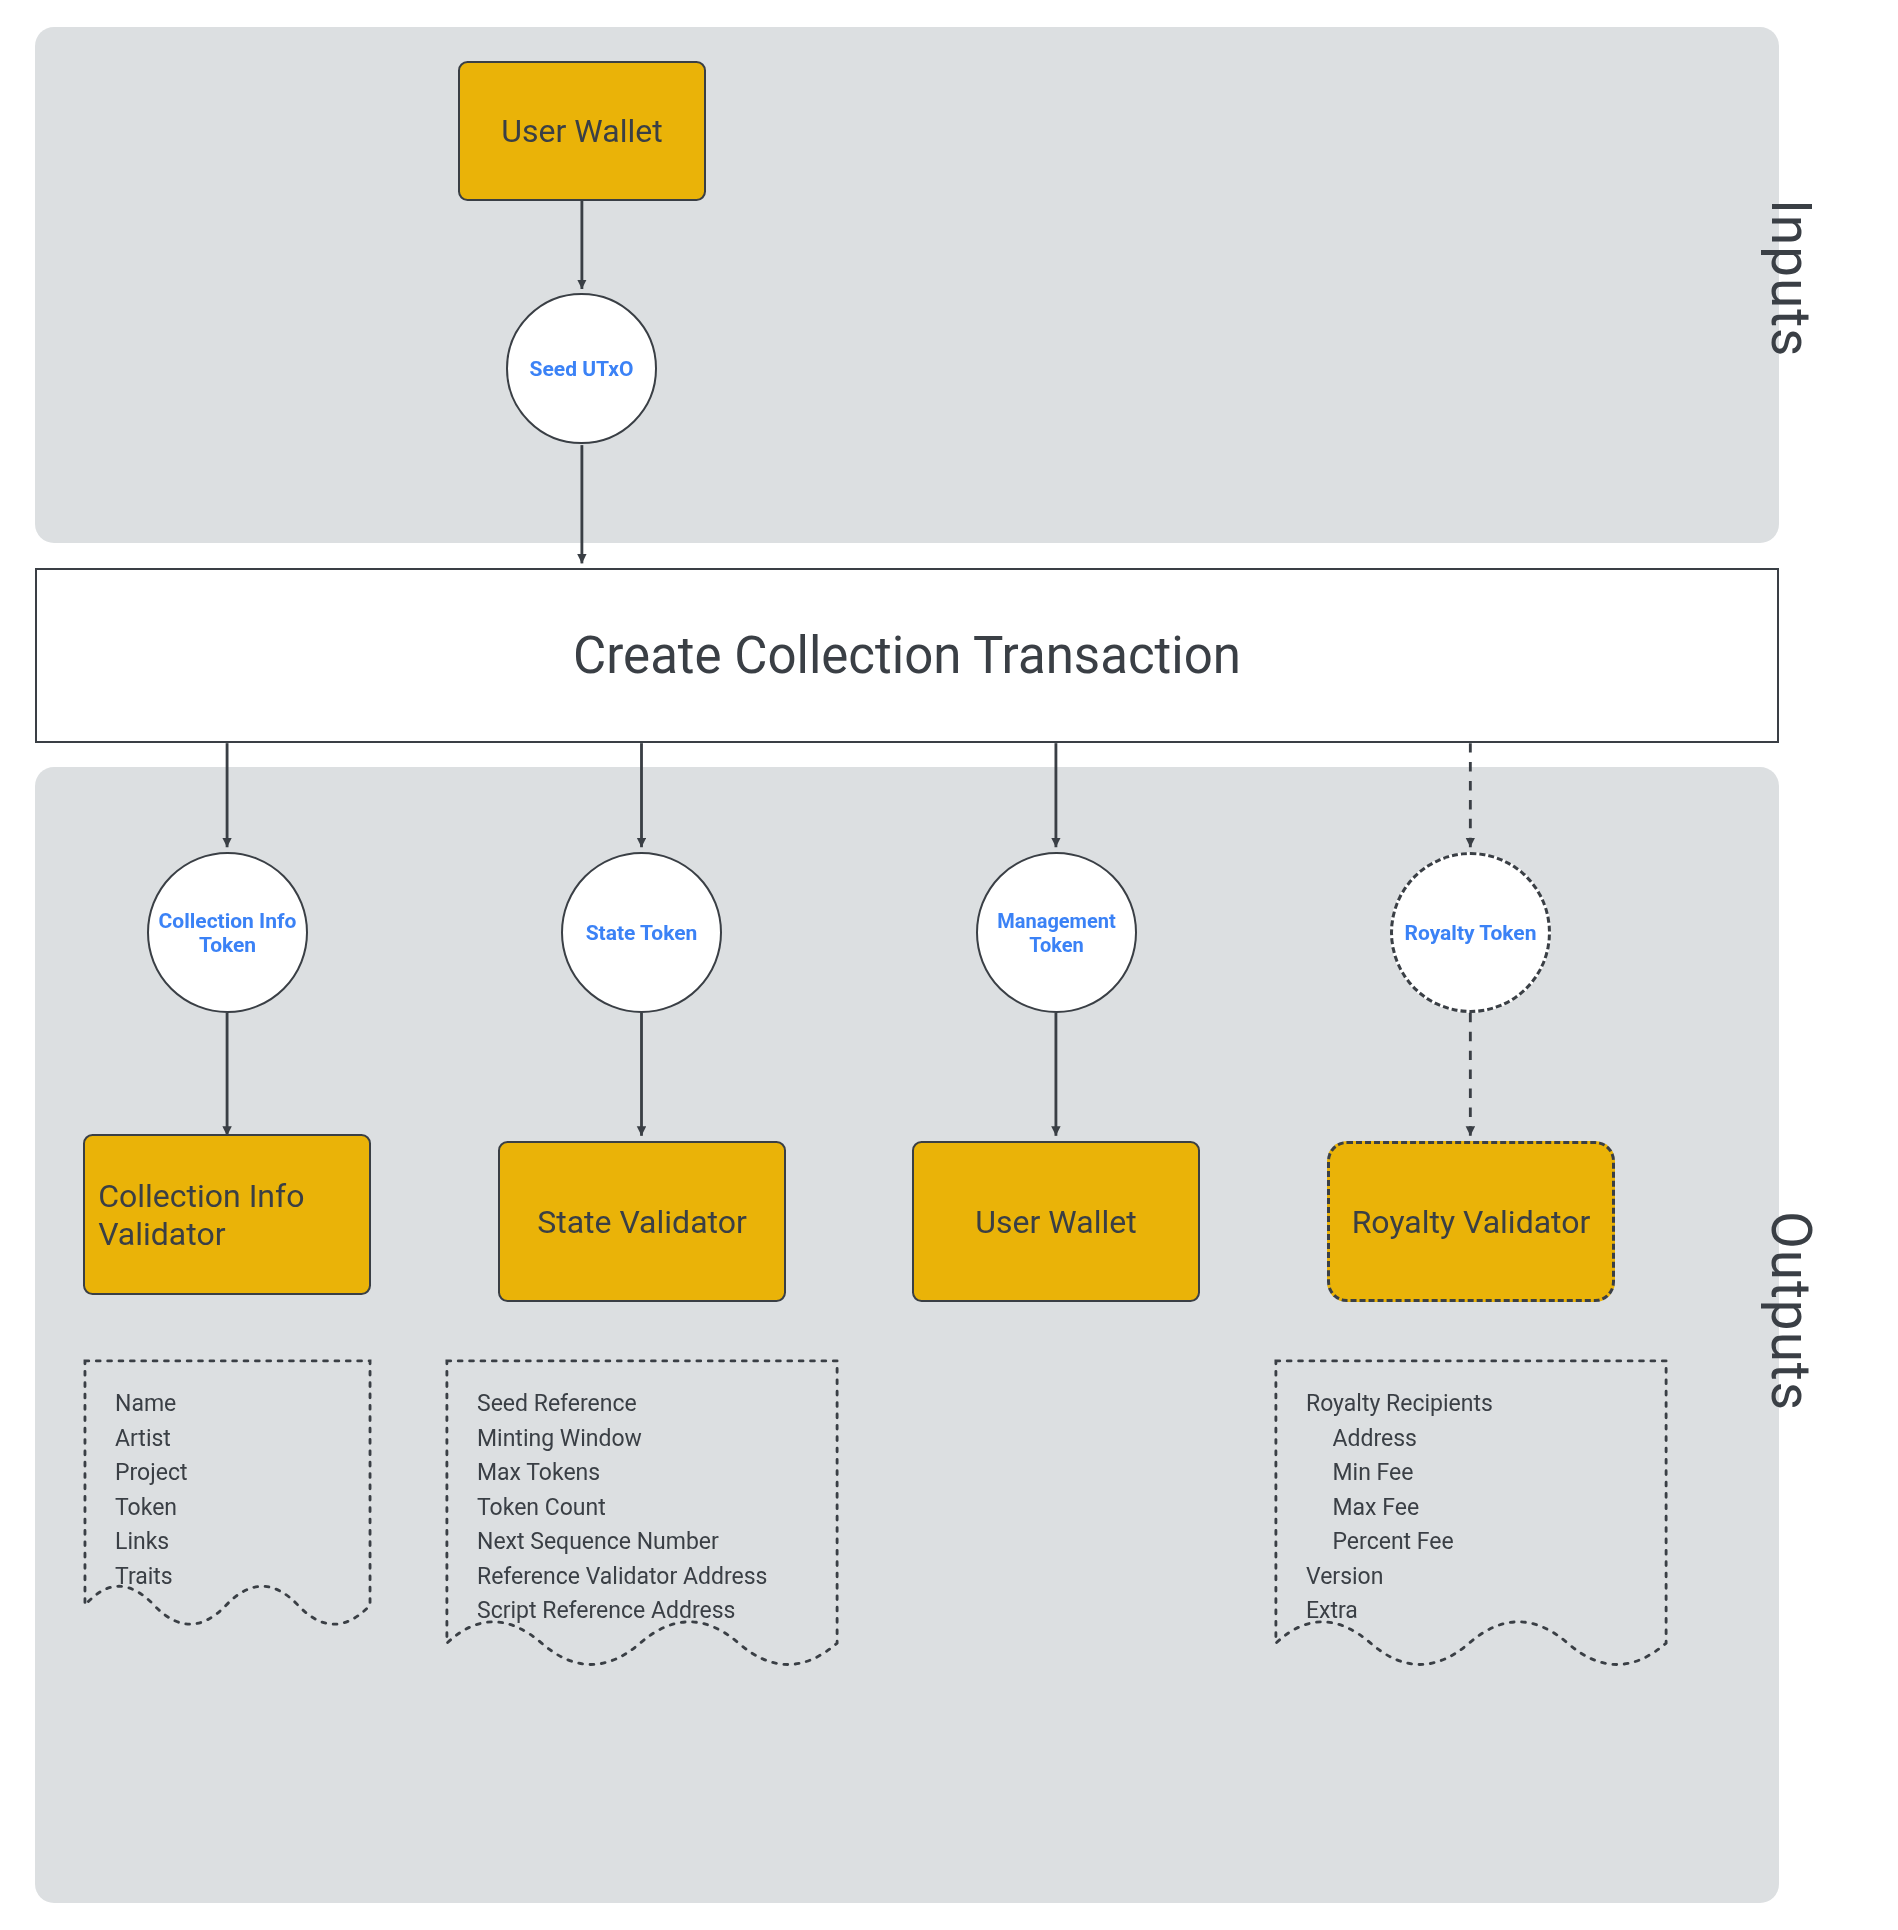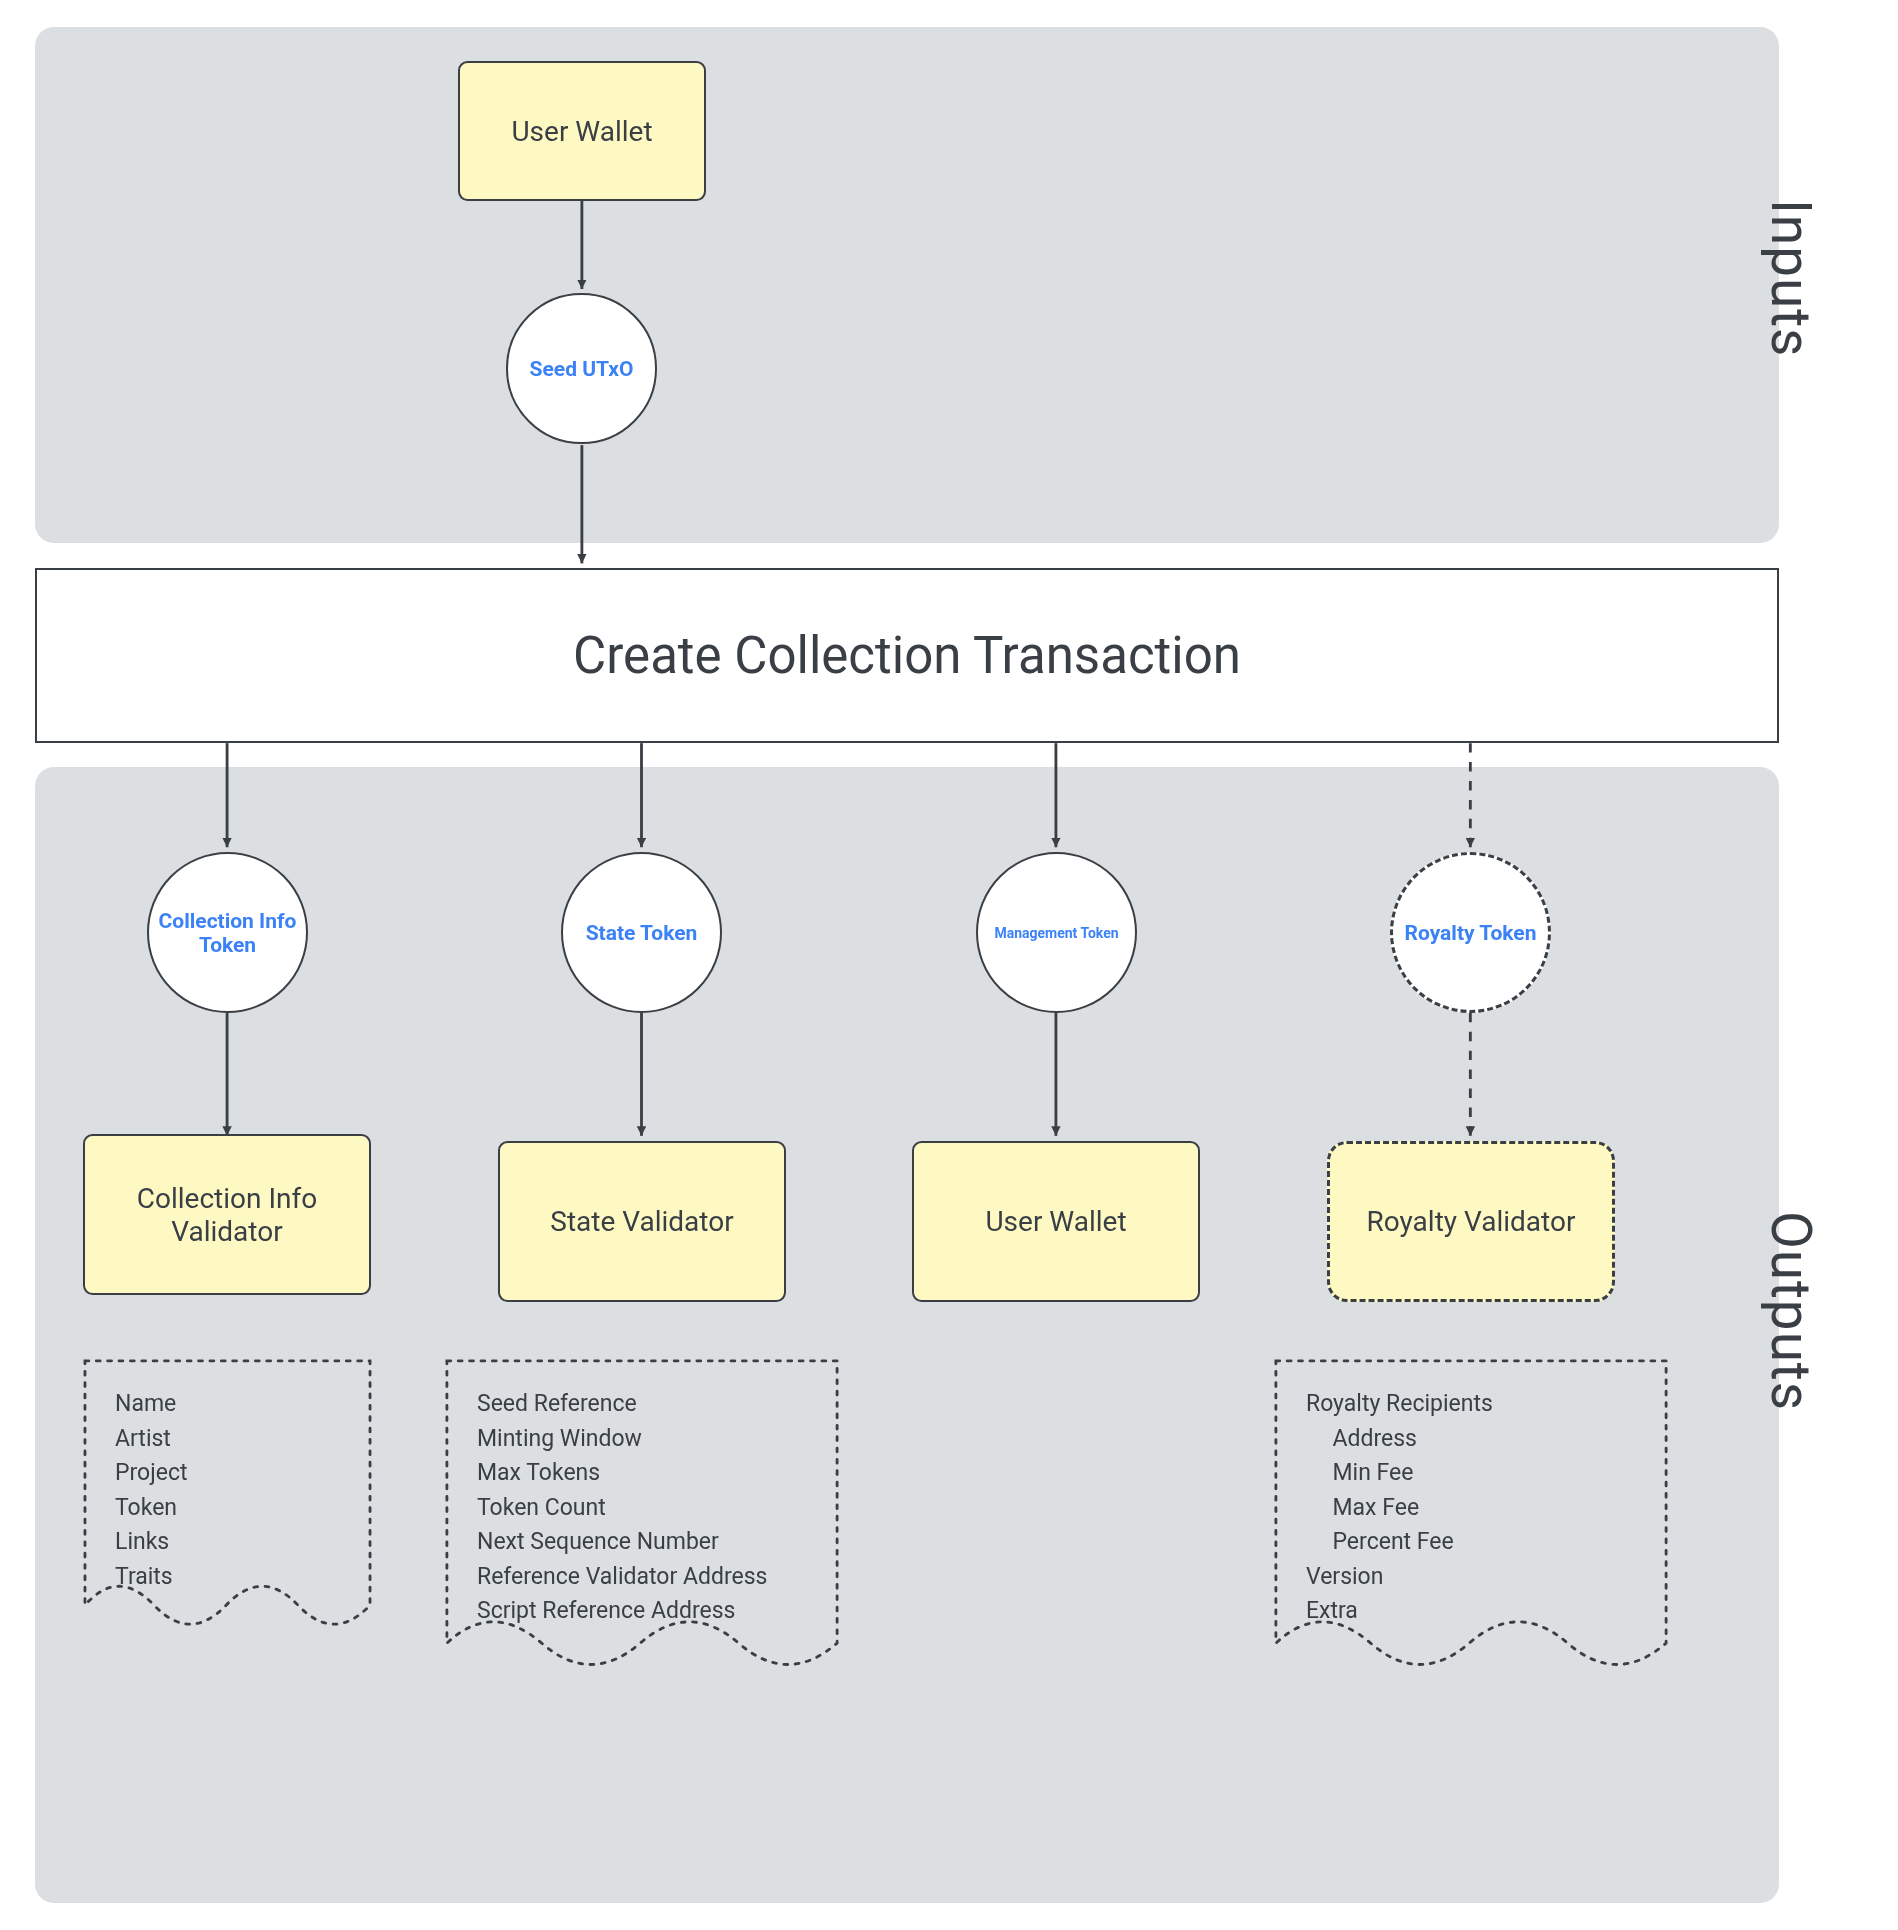--- a/index.html
+++ b/index.html
@@ -21,28 +21,27 @@
   .section-label {
     position: absolute;
     font-size: 55px;
     color: #3a3f45;
     transform: rotate(90deg);
     transform-origin: top left;
     letter-spacing: 0.9px;
   }
   .box {
     position: absolute;
-    background: #fef9c3;
+    background: #eab308;
     border: 2.8px solid #3a3f45;
     border-radius: 9.5px;
     display: flex;
     align-items: center;
     justify-content: center;
-    text-align: center;
-    font-size: 28px;
+    font-size: 32px;
     color: #3a3f45;
     padding: 9.5px 13.2px;
   }
   .box.dashed { border-style: dashed; border-width: 3.8px; border-radius: 20px; }
   .circle {
     position: absolute;
     background: #ffffff;
     border: 2.8px solid #3a3f45;
     border-radius: 50%;
     display: flex;
@@ -136,21 +135,21 @@
 <div class="note" style="left:445px; top:1359px; width:394px;">
   <div>Seed Reference</div>
   <div>Minting Window</div>
   <div>Max Tokens</div>
   <div>Token Count</div>
   <div>Next Sequence Number</div>
   <div>Reference Validator Address</div>
   <div>Script Reference Address</div>
 </div>
 
-<div class="circle" style="left:976px; top:852px; width:161px; height:161px; font-size:14px;">
+<div class="circle" style="left:976px; top:852px; width:161px; height:161px; font-size:20px;">
   <span>Management Token</span>
 </div>
 <div class="box" style="left:912px; top:1141px; width:288px; height:161px;">
   <span>User Wallet</span>
 </div>
 
 <div class="circle dashed" style="left:1390px; top:852px; width:161px; height:161px;">
   <span>Royalty Token</span>
 </div>
 <div class="box dashed" style="left:1327px; top:1141px; width:288px; height:161px;">

